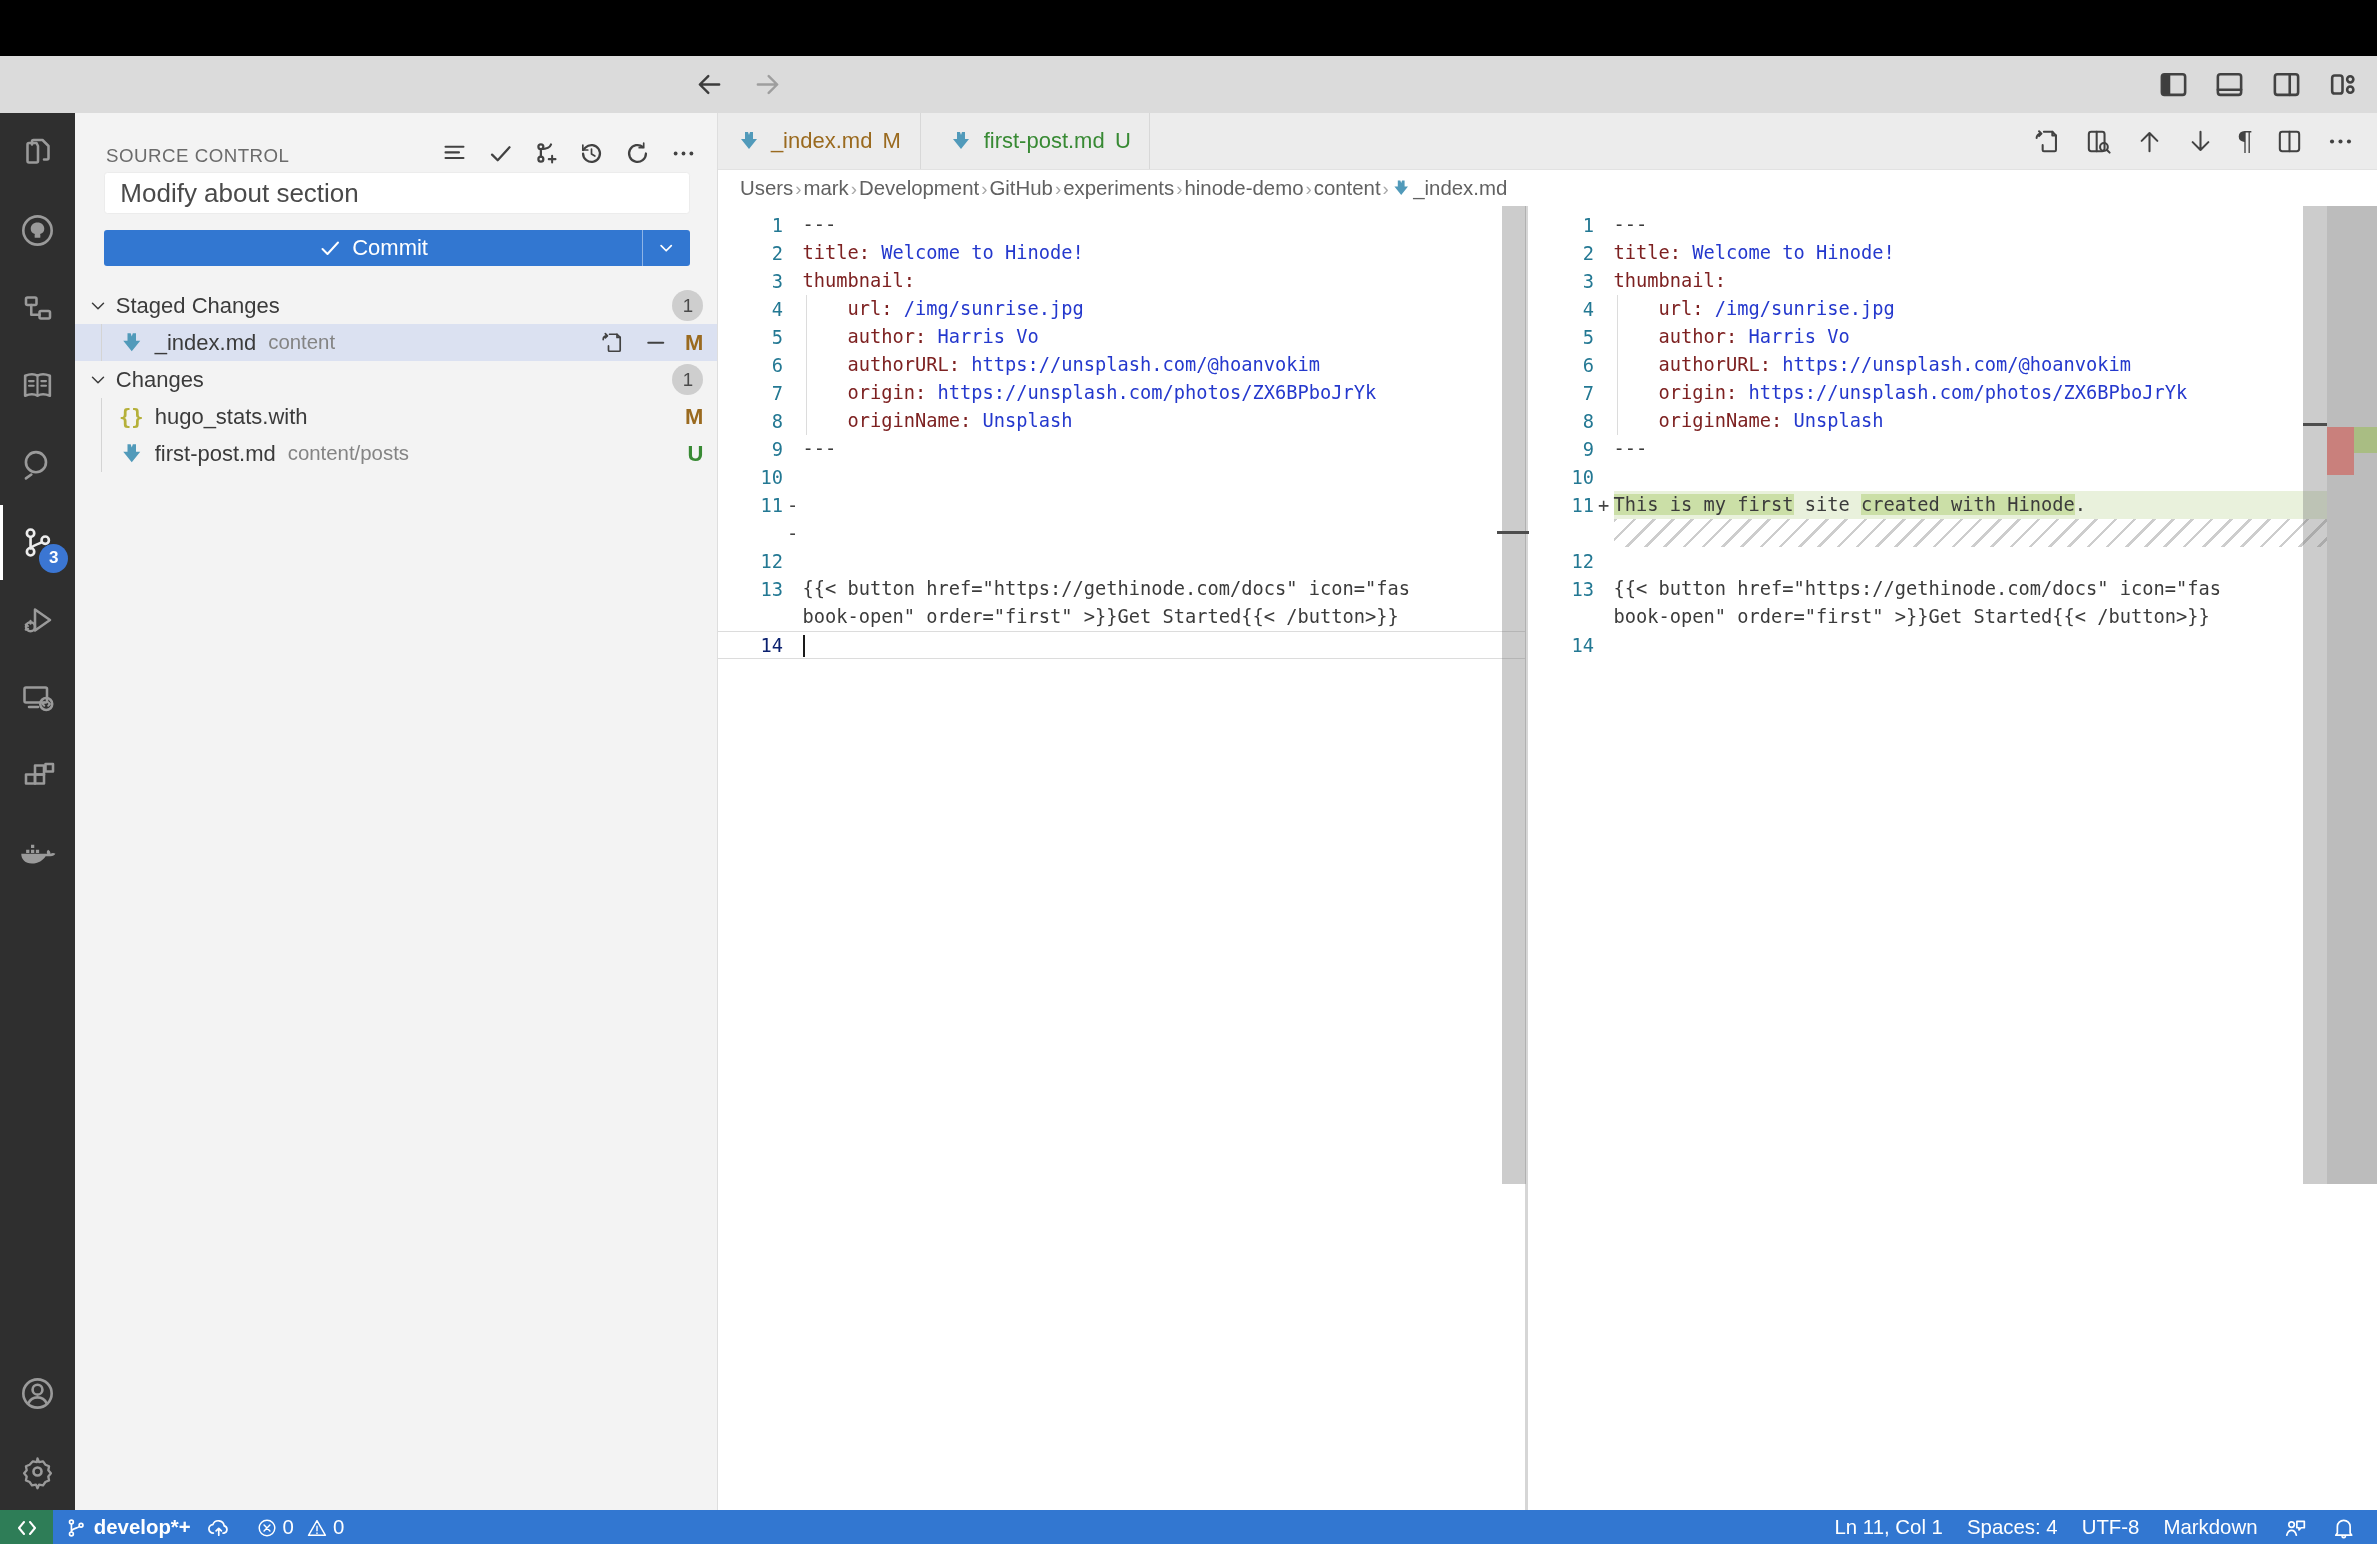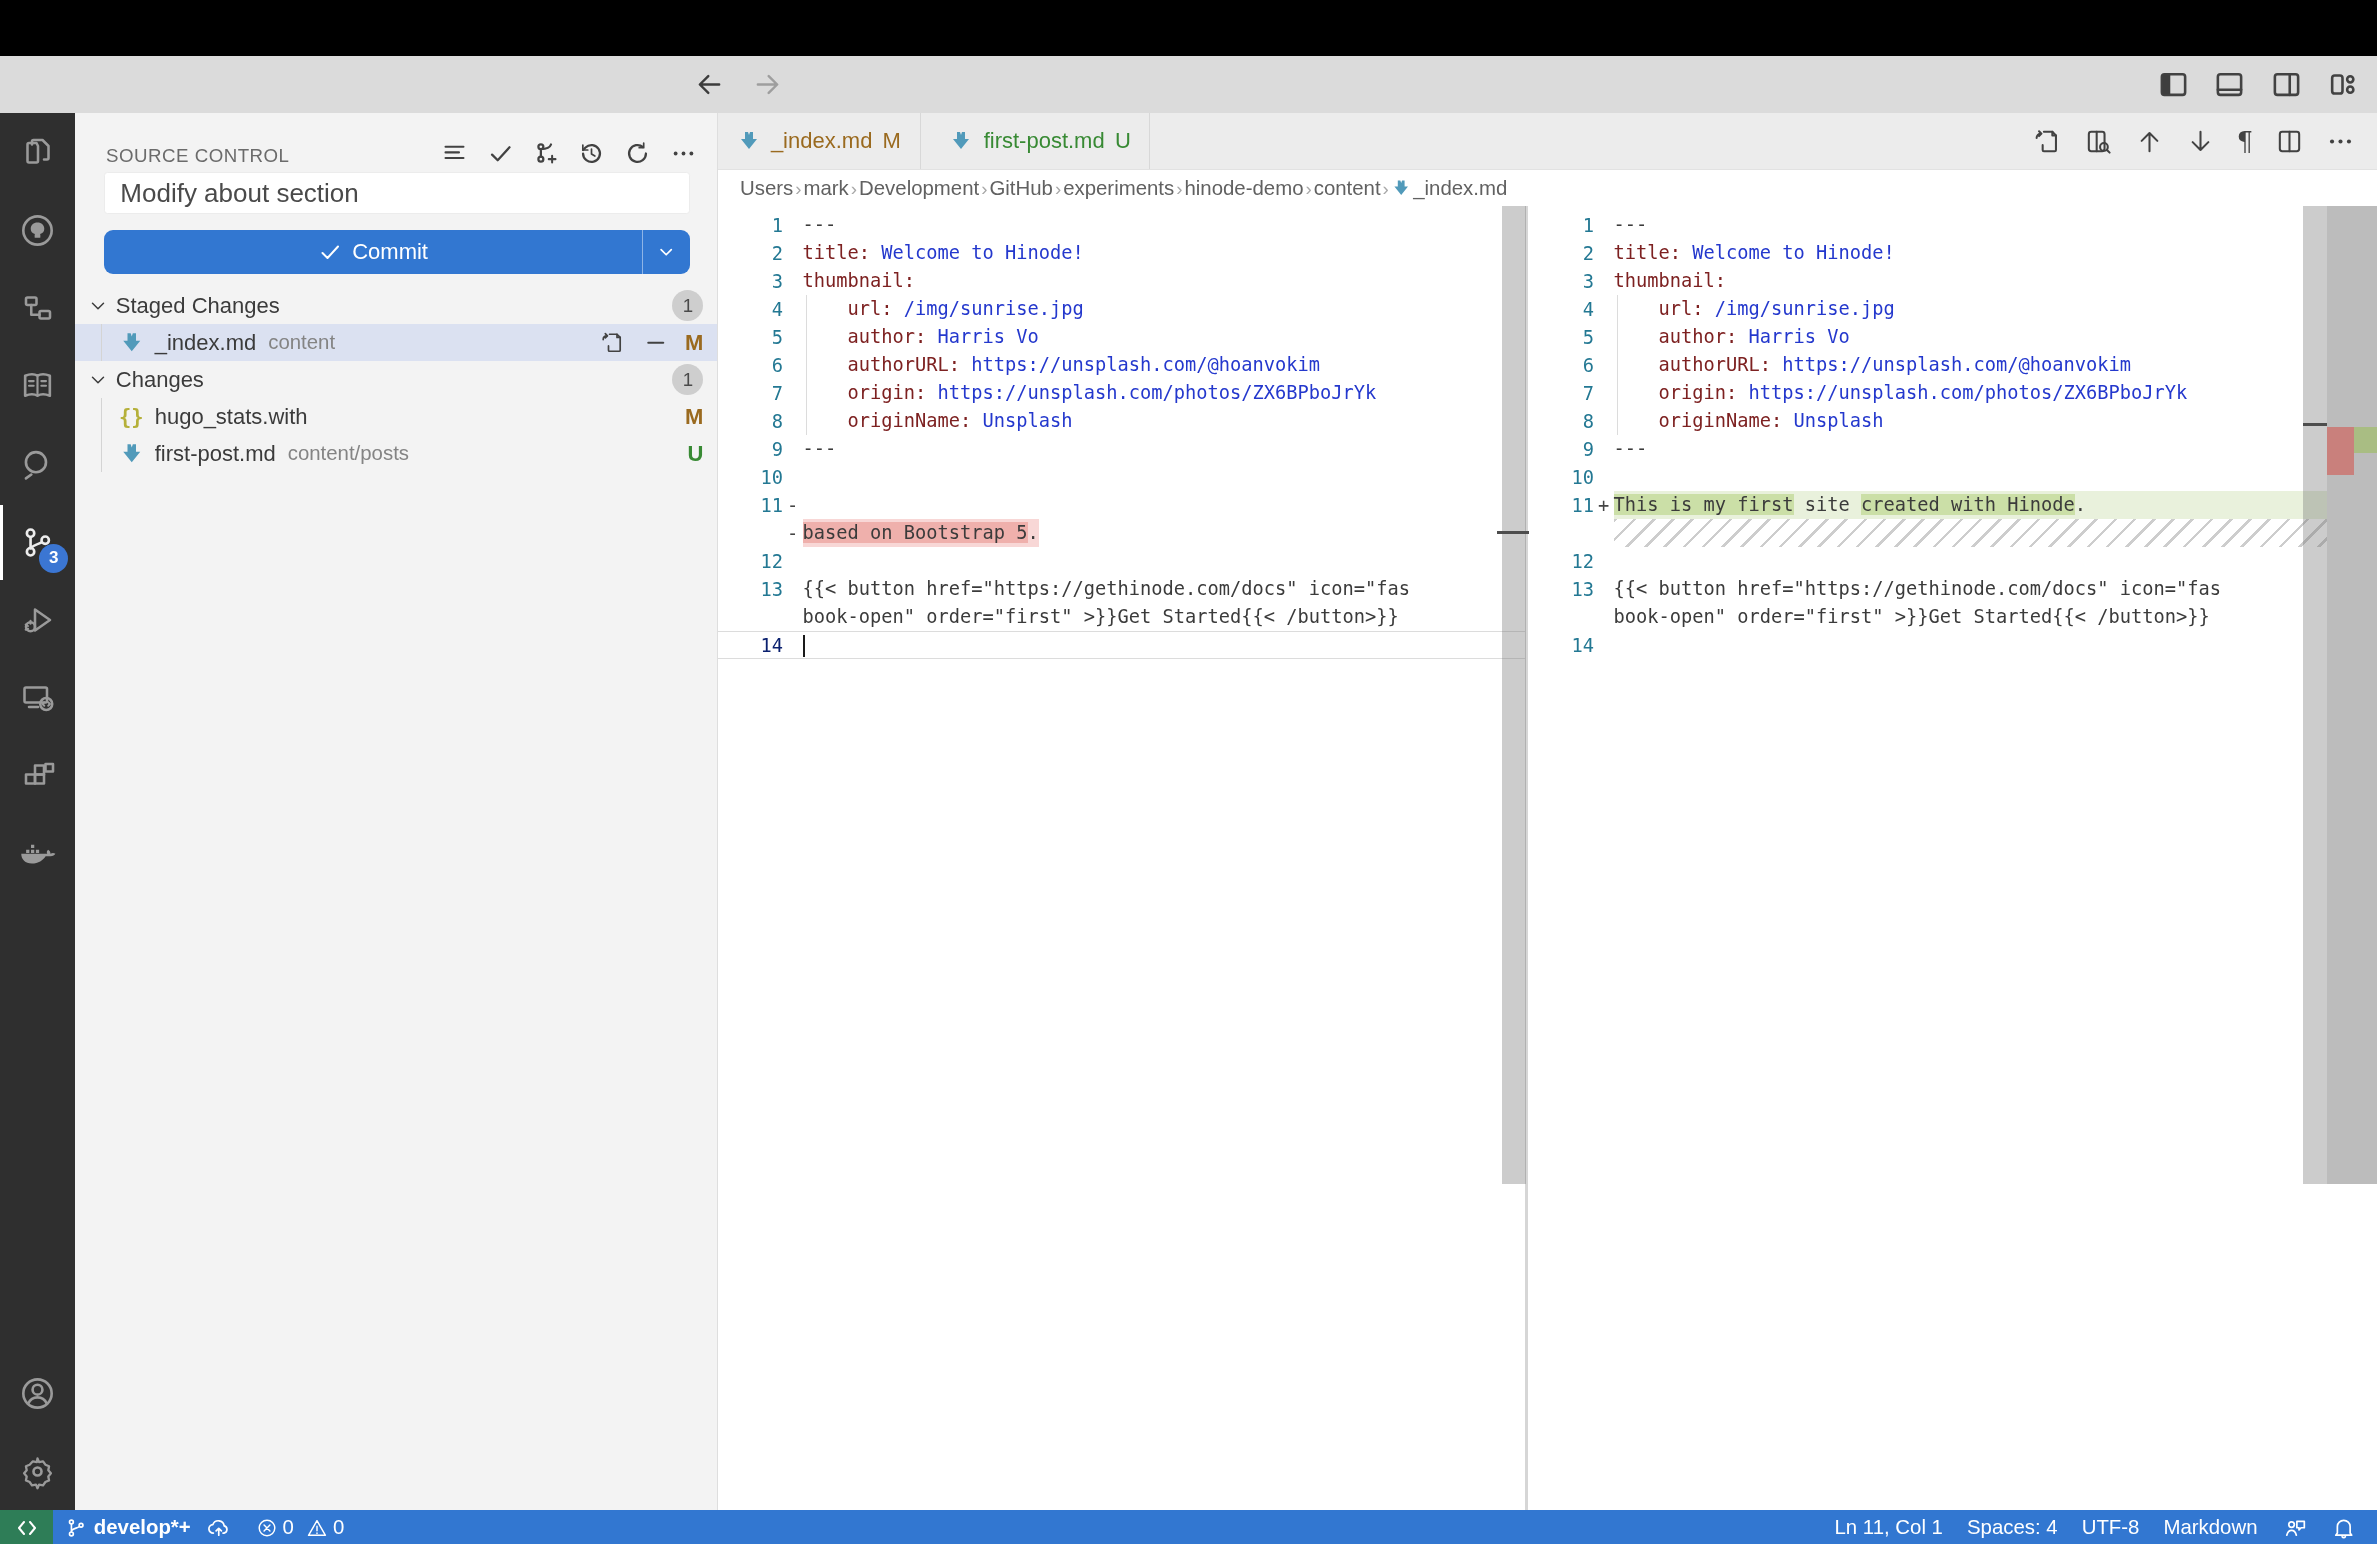--- a/index.html
+++ b/index.html
@@ -38,22 +38,22 @@
     background:var(--badge-blue);color:#fff;font-size:17px;font-weight:bold;display:flex;align-items:center;justify-content:center}
   .ab-spacer{flex:1}
 
   
   #sidebar{width:643px;height:100%;background:#f3f3f3;border-right:0.8px solid #dedede;position:relative;flex:none}
   #sc-header{height:54px;display:flex;align-items:flex-end;padding:0 20.4px 0 31px}
   #sc-title{font-size:18.7px;letter-spacing:0.5px;color:#6b6b6b}
   #sc-actions{margin-left:auto;display:flex;align-items:center;gap:18.7px}
   #commit-input{position:absolute;left:29px;top:59px;width:586px;height:42px;background:#fff;border:0.8px solid #ececec;
     border-radius:3.4px;font-size:26px;color:#4a4a4a;padding:0 15.3px;font-family:"Liberation Sans",sans-serif}
-  #commit-btn{position:absolute;left:29px;top:117px;width:586px;height:44px;background:var(--accent);border:none;
-    border-radius:9px;color:#fff;font-size:22px;display:flex;align-items:center;cursor:pointer}
+  #commit-btn{position:absolute;left:29px;top:117px;width:586px;height:36px;background:var(--accent);border:none;
+    border-radius:3px;color:#fff;font-size:22px;display:flex;align-items:center;cursor:pointer}
   #commit-btn .mid{flex:1;display:flex;align-items:center;justify-content:center;gap:10.2px}
   #commit-btn .dd{width:48px;height:100%;border-left:0.8px solid rgba(255,255,255,.45);display:flex;align-items:center;justify-content:center}
   #tree{position:absolute;left:0;top:174px;width:100%}
   .trow{height:37px;display:flex;align-items:center;padding:0 13.6px 0 0;position:relative;font-size:22px;color:#3b3b3b}
   .trow.selected{background:#dbe1f1}
   .trow .chev{margin-left:12px;margin-right:6.8px}
   .trow .badge{margin-left:auto;width:31px;height:31px;border-radius:50%;background:#cecece;color:#4a4a4a;
     font-size:18.7px;display:flex;align-items:center;justify-content:center}
   .trow .fileicon{margin-left:44px;margin-right:10.2px;width:25.5px;flex:none}
   .trow .desc{color:#848484;font-size:20.4px;margin-left:12px}
@@ -527,21 +527,20 @@
               <span class="sign"></span>
               <span class="code"></span>
             </div>
             <div class="crow">
               <span class="gut">11</span>
               <span class="sign">-</span>
             </div>
             <div class="crow">
               <span class="gut"></span>
               <span class="sign">-</span>
-              <span class="code"><span class="band del text"><span class="seg m w">based on Bootstrap 5</span><span class="seg m">.</span></span></span>
             </div>
             <div class="crow">
               <span class="gut">12</span>
               <span class="sign"></span>
               <span class="code"></span>
             </div>
             <div class="crow">
               <span class="gut">13</span>
               <span class="sign"></span>
               <span class="code"><span class="seg m">{{&lt; button href="</span><span class="seg m u">https://gethinode.com/docs</span><span class="seg m">" icon="fas</span></span>

